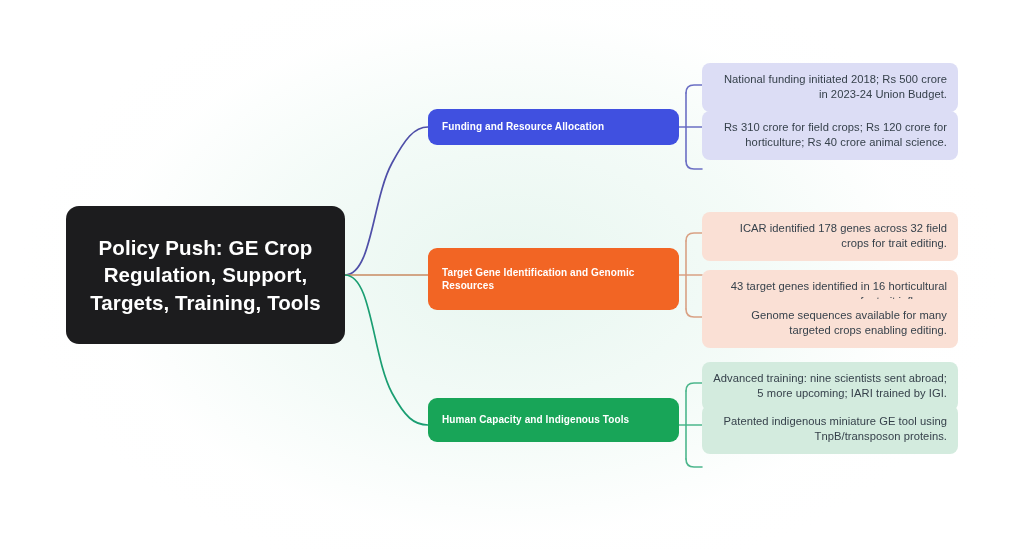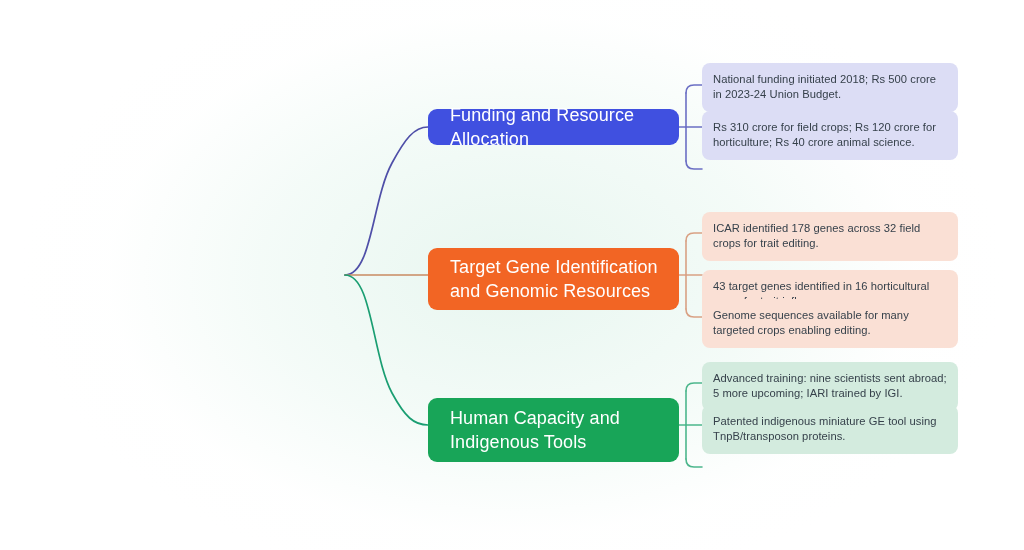--- a/index.html
+++ b/index.html
@@ -66,41 +66,41 @@
     width: 251px;
     border-radius: 9px;
     box-sizing: border-box;
     display: flex;
     align-items: center;
     padding: 9px 14px;
     z-index: 3;
   }
   .branch-label {
     color: #ffffff;
-    font-size: 18px;
-    font-weight: normal;
+    font-size: 10px;
+    font-weight: bold;
     line-height: 1.35;
     letter-spacing: 0.1px;
-    margin-left: 8px;
   }
   #branch-0 { top: 109px; height: 36px; background: #4050e0; }
   #branch-1 { top: 248px; height: 62px; background: #f26524; }
-  #branch-2 { top: 398px; height: 64px; background: #18a558; }
+  #branch-2 { top: 398px; height: 44px; background: #18a558; }
 
   
   .leaf-card {
     position: absolute;
     left: 702px;
     width: 256px;
     border-radius: 8px;
     box-sizing: border-box;
     padding: 9px 11px;
     display: flex;
     align-items: center;
     z-index: 3;
+    text-align: right;
   }
   .leaf-text {
     font-size: 11.2px;
     line-height: 1.38;
     color: #36414b;
     letter-spacing: 0.05px;
   }
   .leaf-blue  { background: #dcddf5; }
   .leaf-peach { background: #fae0d5; }
   .leaf-mint  { background: #d3ebde; }
@@ -136,20 +136,23 @@
 
     <g fill="none" stroke="#4cb68c" stroke-width="1.6" stroke-linecap="round">
       <path d="M679,425 L686,425"></path>
       <path d="M686,391 L686,459"></path>
       <path d="M686,391 Q686,383 694,383 L702,383"></path>
       <path d="M686,425 L702,425"></path>
       <path d="M686,459 Q686,467 694,467 L702,467"></path>
     </g>
   </svg>
 
+  <div class="root-node">
+    <div class="root-title">Policy Push: GE Crop Regulation, Support, Targets, Training, Tools</div>
+  </div>
 
   <div class="branch-node" id="branch-0">
     <div class="branch-label">Funding and Resource Allocation</div>
   </div>
   <div class="leaf-card leaf-blue" style="top:63px">
     <div class="leaf-text">National funding initiated 2018; Rs 500 crore in 2023-24 Union Budget.</div>
   </div>
   <div class="leaf-card leaf-blue" style="top:111px">
     <div class="leaf-text">Rs 310 crore for field crops; Rs 120 crore for horticulture; Rs 40 crore animal science.</div>
   </div>

